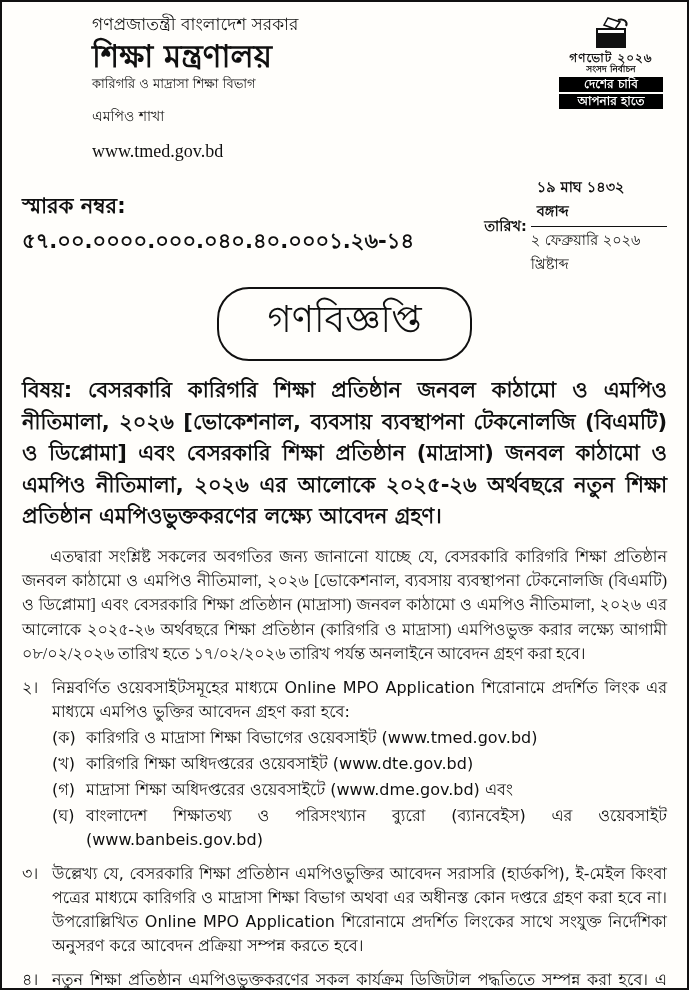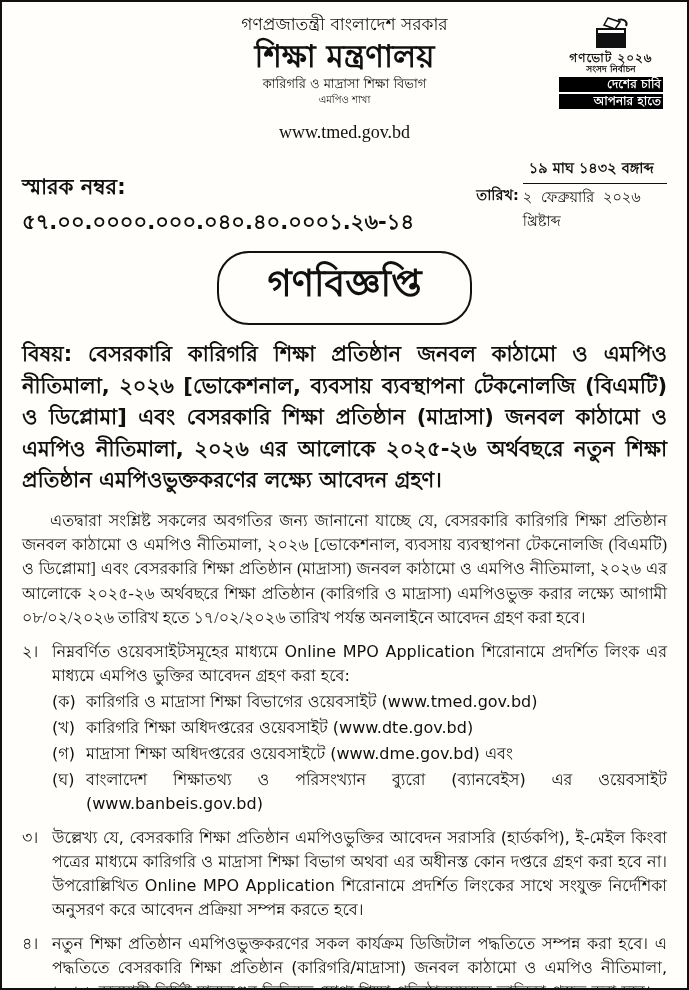--- a/index.html
+++ b/index.html
@@ -14,55 +14,55 @@
     background:#fffefb;
     border:2px solid #111;
     outline:1px solid #555;
     outline-offset:1px;
     margin:0 auto;
     padding:12px 20px 10px 20px;
     overflow:hidden;
   }
 
   
-  .header { text-align:center; line-height:1.25; padding-right:70px; padding-left:70px; }
+  .header { text-align:left; line-height:1.25; padding-right:70px; padding-left:70px; }
   .h-govt { font-size:17px; }
   .h-ministry { font-size:31px; font-weight:bold; margin-top:2px; }
   .h-division { font-size:13px; }
-  .h-branch { font-size:10px; margin-top:2px; }
+  .h-branch { font-size:14px; margin-top:16px; }
   .h-site { font-family:"Liberation Serif","DejaVu Serif",serif; font-size:18px; margin-top:14px; }
 
   
   .logo {
     position:absolute; top:14px; right:24px; width:104px;
     text-align:center; line-height:1.1;
   }
   .ballot { display:block; margin:0 auto 2px auto; }
   .logo-l1 { font-size:12px; font-weight:bold; letter-spacing:1px; }
   .logo-l2 { font-size:9px; font-weight:bold; }
   .logo-bar { display:block; background:#000; color:#fff; font-size:12px; font-weight:bold;
-              padding:1px 2px; margin-top:2px;text-align:right; }
+              padding:1px 2px; margin-top:2px; }
 
   
   .meta-row { display:flex; justify-content:space-between; align-items:flex-start; margin-top:14px; }
   .memo { font-size:21px; font-weight:bold; padding-top:14px; }
   .date-block { display:flex; align-items:center; font-size:14.5px; }
   .date-label { font-weight:bold; margin-right:4px; }
   .date-stack { text-align:left; }
   .date-top { font-weight:bold; border-bottom:1.5px solid #111; padding:0 6px 2px 6px; }
-  .date-bottom { padding-top:2px;font-family:Liberation Mono, monospace; }
+  .date-bottom { padding-top:2px; }
 
   
   .title-wrap { text-align:center; margin:10px 0 14px 0; }
   .title-box {
     display:inline-block;
     border:2.5px solid #111;
     border-radius:32px;
     padding:1px 48px 6px 48px;
-    font-size:37px; font-weight:bold;
+    font-size:37px; font-weight:normal;
   }
 
   
   .subject { font-size:21px; font-weight:bold; text-align:justify; line-height:1.5; margin-bottom:12px; }
   .para { font-size:16px; text-align:justify; line-height:1.52; }
   .para.indent { text-indent:28px;font-family:Liberation Serif, serif; }
 
   .doc-item { display:flex; margin-top:10px; font-size:16px; line-height:1.5; }
   .doc-item .num { flex:0 0 30px; }
   .doc-item .icontent { flex:1; text-align:justify; }

